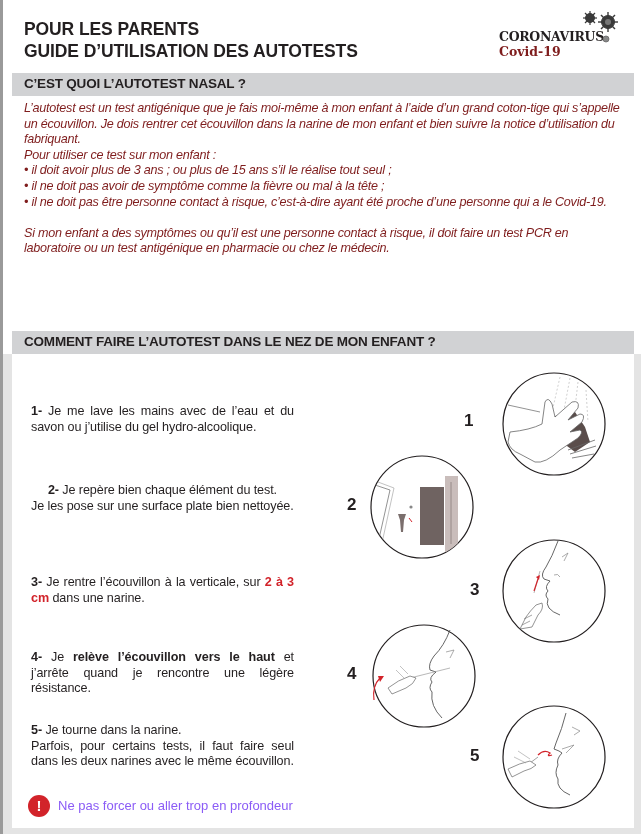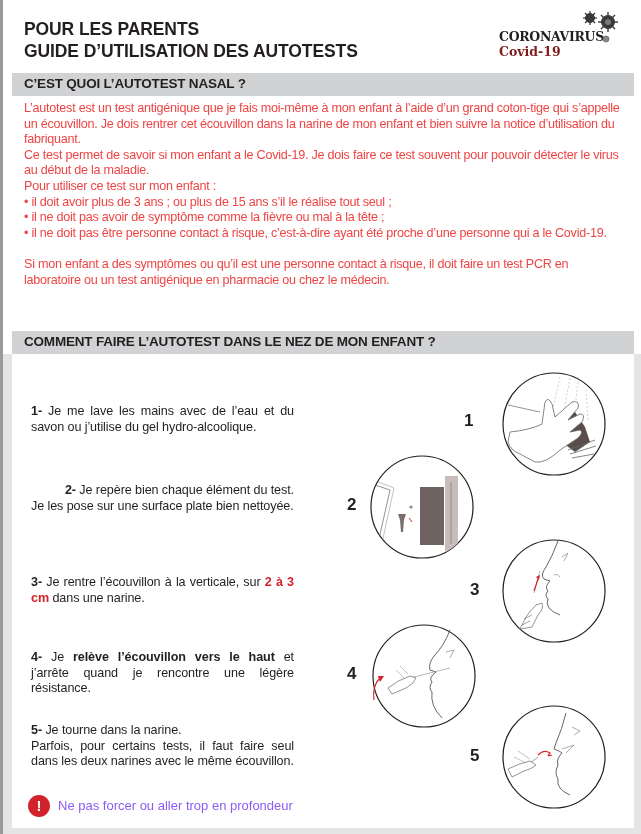--- a/index.html
+++ b/index.html
@@ -18,21 +18,21 @@
               font-size: 12.5px; color: #7f1d1d; }
   .logo svg { position: absolute; left: 85px; top: 0px; }
 
   .sec-head { position: absolute; left: 12px; width: 622px; height: 23px; background: #d1d2d4; padding-left: 44px; }
   .sec-head span { position: absolute; left: 12px; top: 3px; font-weight: bold; font-size: 13.5px;
                    letter-spacing: -0.2px; color: #231f20; }
   #sec1 { top: 73px; }
   #sec2 { top: 331px; }
 
   .intro { position: absolute; left: 24px; top: 101px; width: 604px; font-size: 12.6px; line-height: 15.6px;
-           letter-spacing: -0.25px; color: #ef4444; }
+           letter-spacing: -0.25px; color: #7f1d1d; font-style: italic; }
   .intro p { margin: 0; }
   .intro .gap { height: 15.6px; }
 
   .frame { position: absolute; left: 3px; top: 354px; width: 638px; height: 480px; background: #e4e4e4; }
   .inner { position: absolute; left: 12px; top: 354px; width: 622px; height: 474px; background: #ffffff; }
 
   .step { position: absolute; left: 31px; width: 263px; font-size: 12.6px; line-height: 15.6px;
           color: #231f20; text-align: justify; letter-spacing: -0.1px; }
   .step b { font-weight: bold; }
   .step .red { color: #d2232a; font-weight: bold; }
@@ -84,42 +84,41 @@
     <circle cx="26" cy="14" r="3" fill="#777"></circle>
   </svg>
 </div>
 
 <div class="sec-head" id="sec1">
   <span>C’EST QUOI L’AUTOTEST NASAL ?</span>
 </div>
 
 <div class="intro">
   <p>L’autotest est un test antigénique que je fais moi-même à mon enfant à l’aide d’un grand coton-tige qui s’appelle un écouvillon.  Je dois rentrer cet écouvillon dans la narine de mon enfant et bien suivre la notice d’utilisation du fabriquant.</p>
-  <p>Ce test permet de savoir si mon enfant a le Covid-19. Je dois faire ce test souvent pour pouvoir détecter le virus au début de la maladie.</p>
   <p>Pour utiliser ce test sur mon enfant :</p>
   <p>• il doit avoir plus de 3 ans ; ou plus de 15 ans s’il le réalise tout seul ;</p>
   <p>• il ne doit pas avoir de symptôme comme la fièvre ou mal à la tête ;</p>
   <p>• il ne doit pas être personne contact à risque, c’est-à-dire ayant été proche d’une personne qui a le Covid-19.</p>
   <div class="gap"></div>
   <p>Si mon enfant a des symptômes ou qu’il est une personne contact à risque, il doit faire un test PCR en laboratoire ou un test antigénique en pharmacie ou chez le médecin.</p>
 </div>
 
 <div class="frame"></div>
 <div class="inner"></div>
 
 <div class="sec-head" id="sec2">
   <span>COMMENT FAIRE  L’AUTOTEST DANS LE NEZ DE MON ENFANT ?</span>
 </div>
 
 <div class="step" id="s1">
   <b>1-</b><span>  Je me lave les mains avec de l’eau et du savon ou j’utilise du gel hydro-alcoolique.</span>
 </div>
 
 <div class="step" id="s2">
-  <div style="text-align:right"><b>2-</b><span> Je repère bien chaque élément du test.</span></div>
+  <div style="text-align:center"><b>2-</b><span> Je repère bien chaque élément du test.</span></div>
   <div>Je les pose sur une surface plate bien nettoyée.</div>
 </div>
 
 <div class="step" id="s3">
   <b>3-</b><span> Je rentre l’écouvillon à la verticale, sur </span><span class="red">2 à 3 cm</span><span> dans une narine.</span>
 </div>
 
 <div class="step" id="s4">
   <b>4-</b><span> Je </span><b>relève l’écouvillon vers le haut</b><span> et j’arrête quand je rencontre une légère résistance.</span>
 </div>

